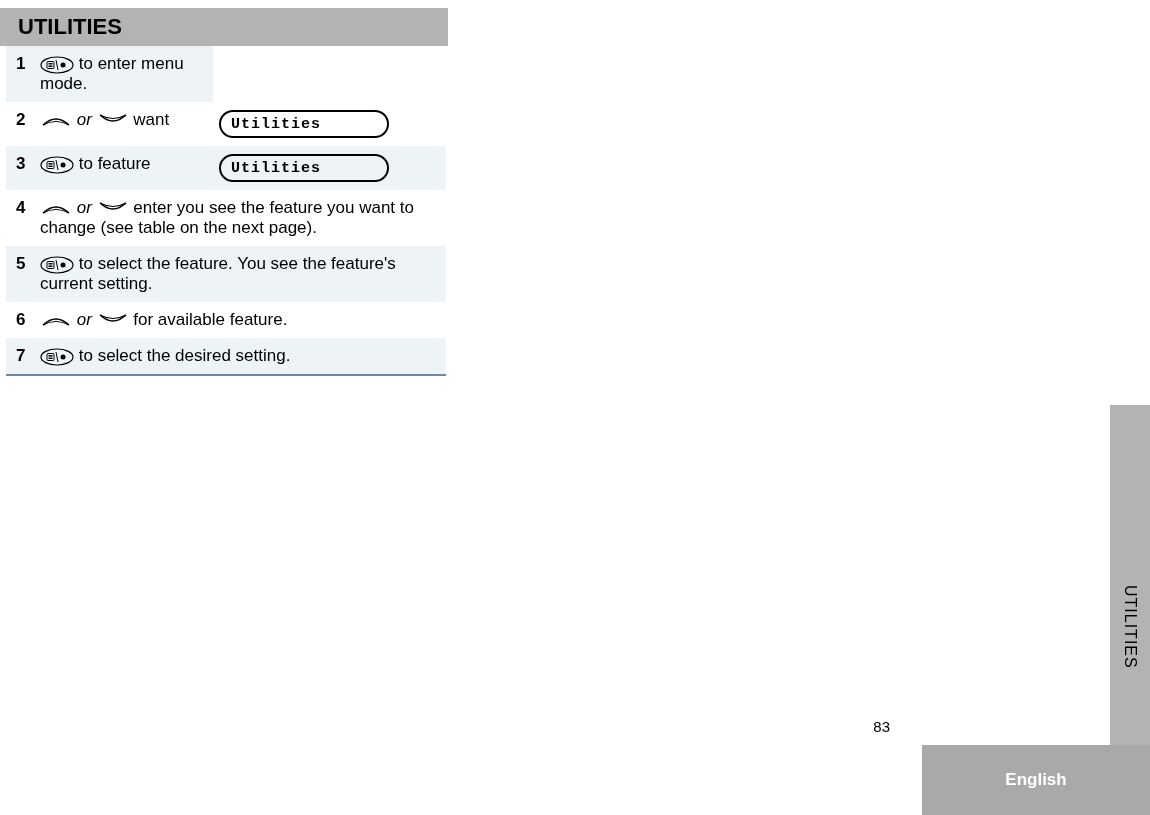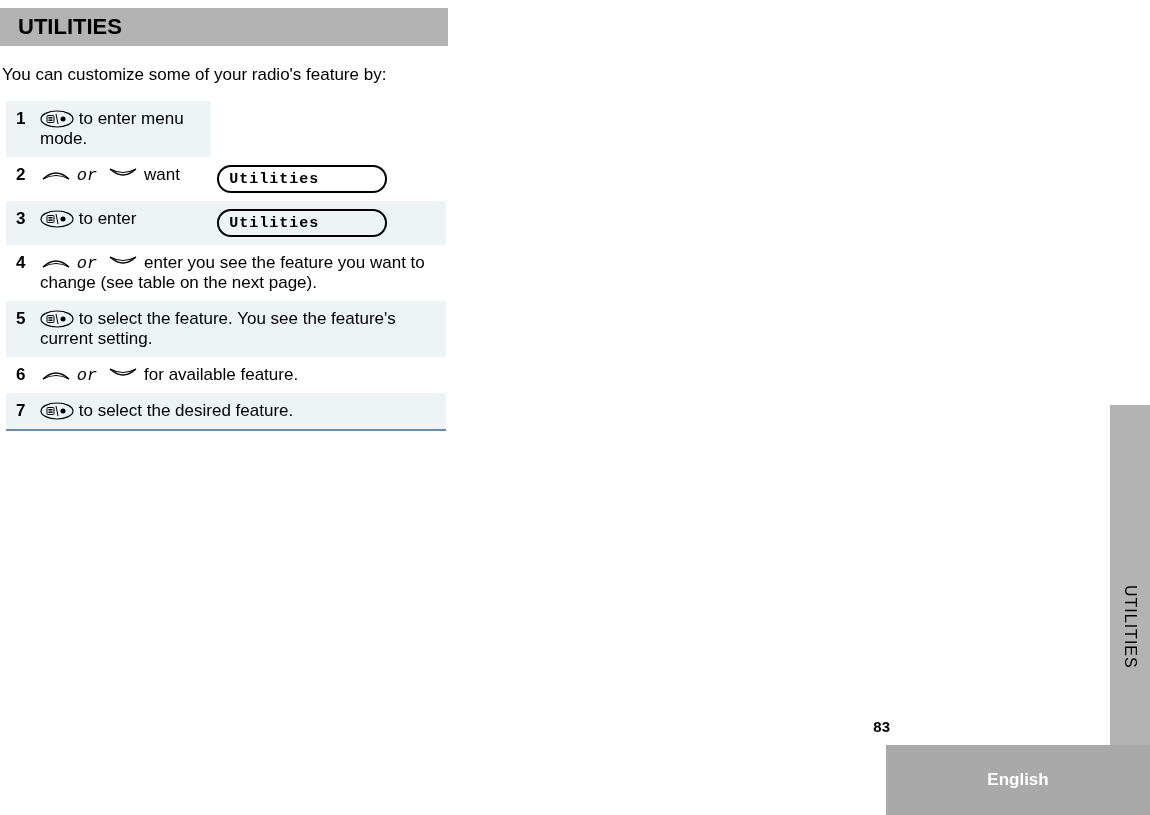--- a/index.html
+++ b/index.html
@@ -52,21 +52,21 @@
     width: 28px;
     text-align: left;
     padding-left: 10px !important;
   }
   .step-text { }
   .icon-wrap {
     display: inline-block;
     vertical-align: middle;
     height: 18px;
   }
-  .italic { font-style: italic; font-family: Liberation Mono, monospace; }
+  .italic { font-style: italic; }
   .display-box {
     display: inline-block;
     border: 2px solid #000;
     border-radius: 14px;
     width: 170px;
     height: 28px;
     text-align: left;
     padding: 2px 10px;
     font-family: "Courier New", monospace;
     font-weight: bold;
@@ -76,36 +76,36 @@
     vertical-align: middle;
   }
   .steps-divider {
     border-bottom: 2px solid #6b8aa6;
   }
   
   .lang-block {
     position: absolute;
     right: 0;
     bottom: 0;
-    width: 264px;
+    width: 228px;
     height: 70px;
     background: #a9a9a9;
     display: flex;
     align-items: center;
     justify-content: center;
     color: #fff;
     font-weight: bold;
     font-size: 17px;
   }
   .page-num {
     position: absolute;
     right: 260px;
     bottom: 80px;
     font-size: 15px;
-    font-weight: bold;
+    font-weight: normal;
     text-align: right;
   }
   
   .tab-gray {
     position: absolute;
     right: 0;
     bottom: 70px;
     width: 40px;
     height: 340px;
     background: #b3b3b3;
@@ -124,21 +124,20 @@
   .row-top td { padding-top: 10px; }
 </style>
 </head>
 <body>
 
 <div class="content-column">
   <div class="title-bar">
     <span>UTILITIES</span>
   </div>
 
-  <div class="intro-text">You can customize some of your radio's feature by:</div>
 
   <table class="steps-table">
 
     <tbody>
         <tr class="shaded row-top">
       <td class="step-num">1</td>
       <td class="step-text">
         <span class="icon-wrap">
           <svg width="34" height="18" viewBox="0 0 34 18">
                 <ellipse cx="17" cy="9" rx="16" ry="8" fill="none" stroke="#000" stroke-width="1.2"></ellipse>
@@ -184,21 +183,21 @@
           <svg width="34" height="18" viewBox="0 0 34 18">
                 <ellipse cx="17" cy="9" rx="16" ry="8" fill="none" stroke="#000" stroke-width="1.2"></ellipse>
                 <rect x="7" y="5.5" width="7" height="7" rx="1" fill="none" stroke="#000" stroke-width="1"></rect>
                 <line x1="8.5" y1="7.5" x2="12.5" y2="7.5" stroke="#000"></line>
                 <line x1="8.5" y1="9" x2="12.5" y2="9" stroke="#000"></line>
                 <line x1="8.5" y1="10.5" x2="12.5" y2="10.5" stroke="#000"></line>
                 <path d="M16 4 L18 14" stroke="#000"></path>
                 <circle cx="23" cy="9" r="2.5" fill="#000"></circle>
               </svg>
         </span>
-        <span> to enter</span>
+        <span> to feature</span>
       </td>
       <td>
         <span class="display-box">Utilities</span>
       </td>
     </tr>
 
     <tr>
       <td class="step-num">4</td>
       <td class="step-text" colspan="2">
         <span class="icon-wrap">
@@ -263,21 +262,21 @@
           <svg width="34" height="18" viewBox="0 0 34 18">
                 <ellipse cx="17" cy="9" rx="16" ry="8" fill="none" stroke="#000" stroke-width="1.2"></ellipse>
                 <rect x="7" y="5.5" width="7" height="7" rx="1" fill="none" stroke="#000" stroke-width="1"></rect>
                 <line x1="8.5" y1="7.5" x2="12.5" y2="7.5" stroke="#000"></line>
                 <line x1="8.5" y1="9" x2="12.5" y2="9" stroke="#000"></line>
                 <line x1="8.5" y1="10.5" x2="12.5" y2="10.5" stroke="#000"></line>
                 <path d="M16 4 L18 14" stroke="#000"></path>
                 <circle cx="23" cy="9" r="2.5" fill="#000"></circle>
               </svg>
         </span>
-        <span> to select the desired feature.</span>
+        <span> to select the desired setting.</span>
       </td>
     </tr>
 
   </tbody>
     </table>
 </div>
 
 <div class="tab-gray">
   <div class="tab-label">UTILITIES</div>
 </div>

